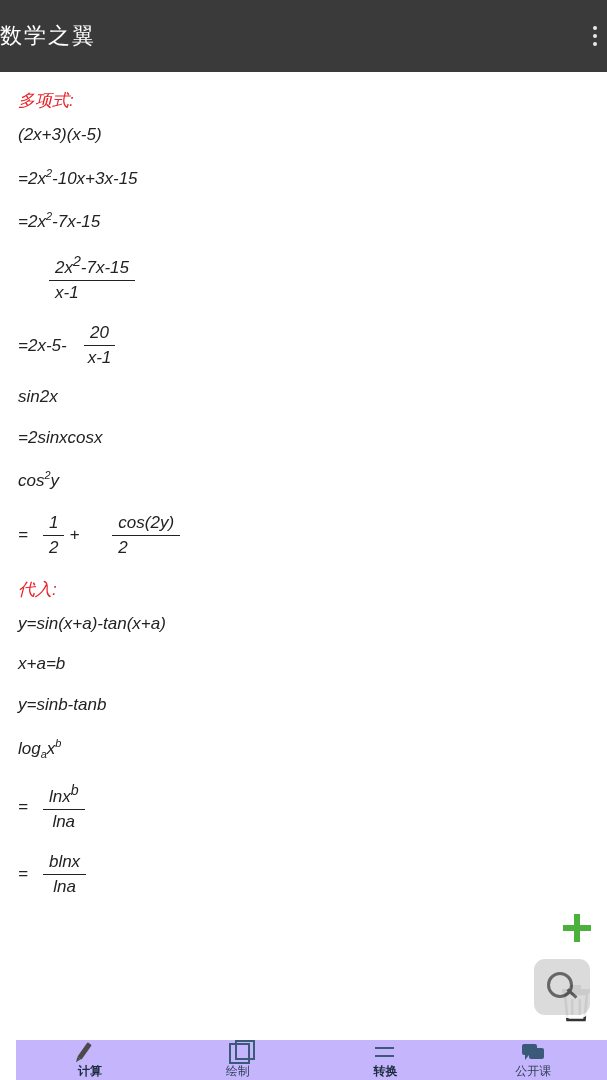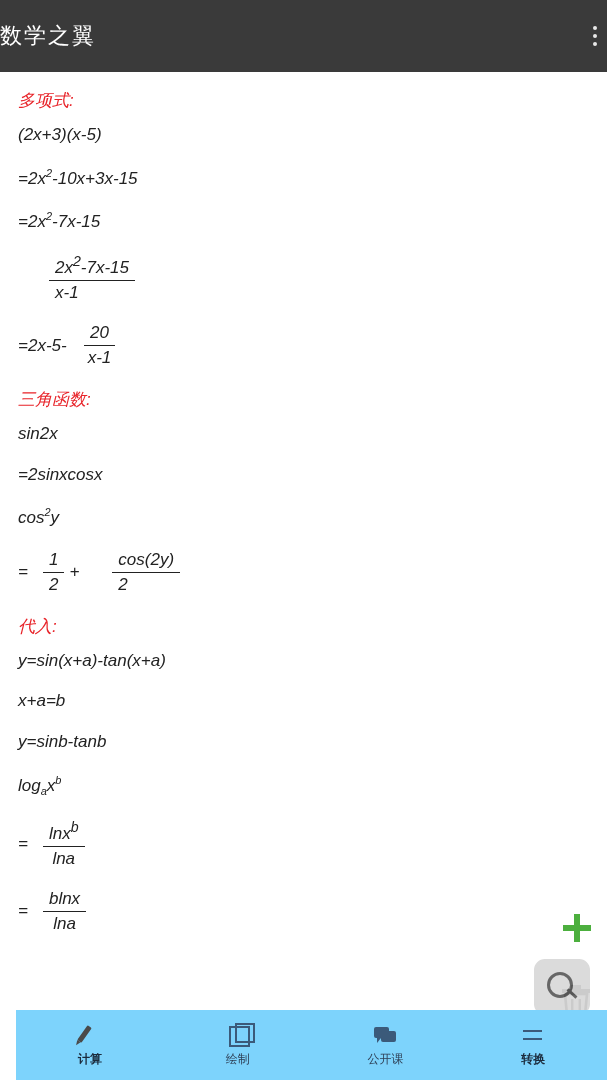--- a/index.html
+++ b/index.html
@@ -189,22 +189,22 @@
     margin-top: 4px;
     text-shadow: 0 1px 2px rgba(0,0,0,0.25);
   }
 
   
   .bottombar {
     position: absolute;
     left: 16px;
     right: 0;
     bottom: 0;
-    height: 70px;
-    background: #7dd3fc;
+    height: 40px;
+    background: #c4b5fd;
     display: flex;
   }
   .navitem {
     flex: 1;
     display: flex;
     flex-direction: column;
     align-items: center;
     justify-content: center;
     cursor: pointer;
     gap: 4px;
@@ -323,21 +323,20 @@
   </div>
 
   <div class="fracline">
     <span class="lead">=2x-5-</span>
     <span class="frac">
       <span class="num">20</span>
       <span class="den">x-1</span>
     </span>
   </div>
 
-  <div class="heading">三角函数:</div>
 
   <div class="expr">sin2x</div>
   <div class="expr">=2sinxcosx</div>
   <div class="expr">
     <span>cos</span><sup>2</sup><span>y</span>
   </div>
 
   <div class="fracline">
     <span class="lead">=</span>
     <span class="frac">
@@ -409,27 +408,27 @@
     <span class="label">计算</span>
   </div>
 
   <div class="navitem">
     <span class="navicon">
         <span class="ic-cube"></span>
       </span>
     <span class="label">绘制</span>
   </div>
 
+  <div class="navitem active">
+    <span class="navicon">
+        <span class="ic-convert"></span>
+      </span>
+    <span class="label">转换</span>
+  </div>
+
   <div class="navitem">
     <span class="navicon">
         <span class="ic-chat"></span>
       </span>
     <span class="label">公开课</span>
   </div>
 
-  <div class="navitem active">
-    <span class="navicon">
-        <span class="ic-convert"></span>
-      </span>
-    <span class="label">转换</span>
-  </div>
-
 </div>
 
 </body></html>

